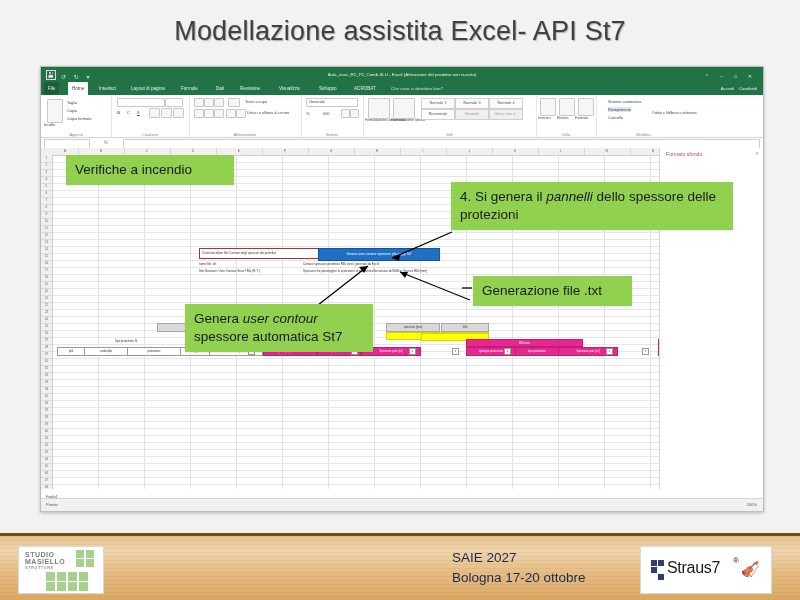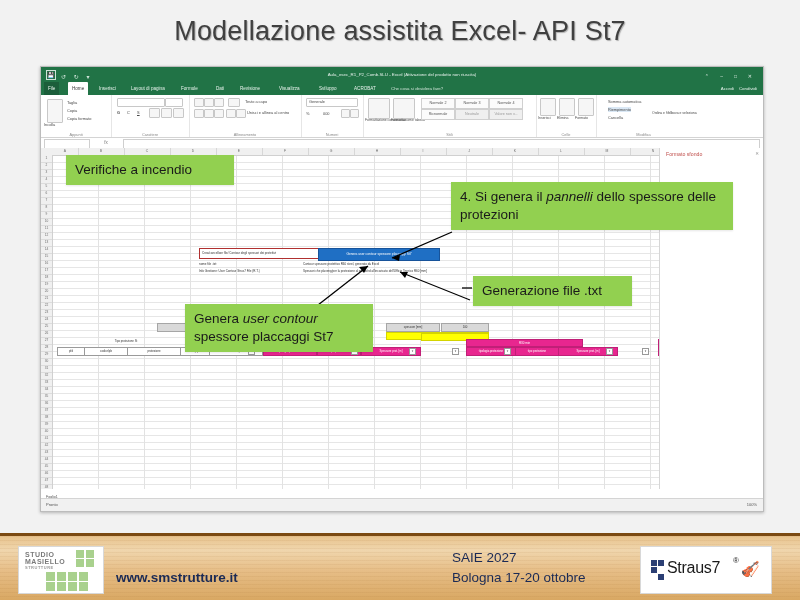--- a/index.html
+++ b/index.html
@@ -412,21 +412,21 @@
 
 <div class="callout" style="left:66px;top:155px;width:150px;">Verifiche a incendio</div>
 
 <div class="callout" style="left:451px;top:182px;width:264px;">
   <span>4.  Si genera il </span><i>pannelli</i><span> dello spessore delle protezioni</span>
 </div>
 
 <div class="callout" style="left:473px;top:276px;width:141px;">Generazione file .txt</div>
 
 <div class="callout" style="left:185px;top:304px;width:170px;">
-  <span>Genera </span><i>user contour</i><span> spessore placcaggi St7</span>
+  <span>Genera </span><i>user contour</i><span> spessore automatica St7</span>
 </div>
 
 <div class="footer">
 
   <div class="fbox" style="left:18px;top:10px;width:84px;height:46px;">
     <div class="sm-word">STUDIO</div>
     <div class="sm-word2">MASIELLO</div>
     <div class="sm-word3">STRUTTURE</div>
     <div class="sm-sq" style="left:57px;top:3px;width:8px;height:8px;"></div>
     <div class="sm-sq" style="left:67px;top:3px;width:8px;height:8px;"></div>
@@ -435,21 +435,20 @@
     <div class="sm-sq" style="left:27px;top:25px;width:9px;height:9px;"></div>
     <div class="sm-sq" style="left:38px;top:25px;width:9px;height:9px;"></div>
     <div class="sm-sq" style="left:49px;top:25px;width:9px;height:9px;"></div>
     <div class="sm-sq" style="left:60px;top:25px;width:9px;height:9px;"></div>
     <div class="sm-sq" style="left:27px;top:35px;width:9px;height:9px;"></div>
     <div class="sm-sq" style="left:38px;top:35px;width:9px;height:9px;"></div>
     <div class="sm-sq" style="left:49px;top:35px;width:9px;height:9px;"></div>
     <div class="sm-sq" style="left:60px;top:35px;width:9px;height:9px;"></div>
   </div>
 
-  <div class="ftext" style="left:116px;top:32px;font-weight:bold;">www.smstrutture.it</div>
 
 
   <div class="ftext" style="left:452px;top:12px;">SAIE 2027</div>
   <div class="ftext" style="left:452px;top:32px;">Bologna 17-20 ottobre</div>
 
   <div class="fbox" style="left:640px;top:10px;width:130px;height:46px;">
     <div class="s7-sq" style="left:10px;top:13px;width:6px;height:6px;"></div>
     <div class="s7-sq" style="left:17px;top:13px;width:6px;height:6px;"></div>
     <div class="s7-sq" style="left:10px;top:20px;width:6px;height:6px;"></div>
     <div class="s7-sq" style="left:17px;top:27px;width:6px;height:6px;"></div>

